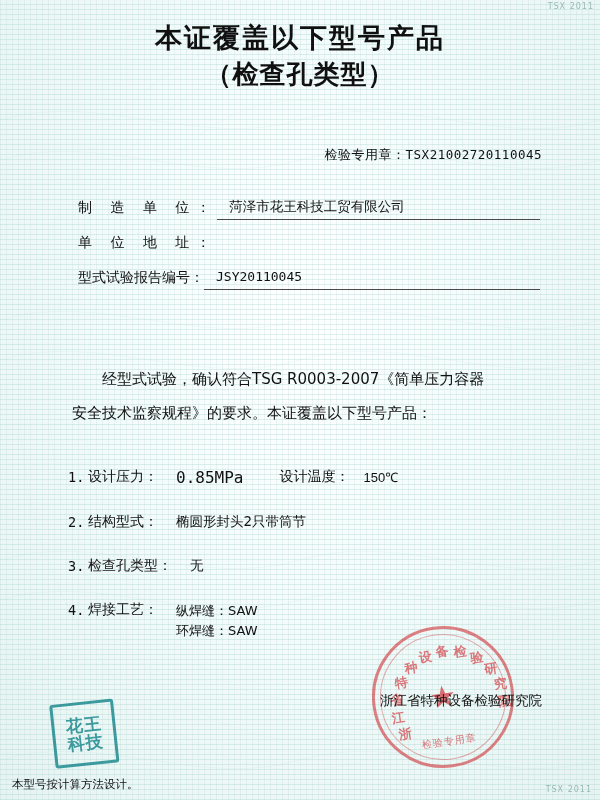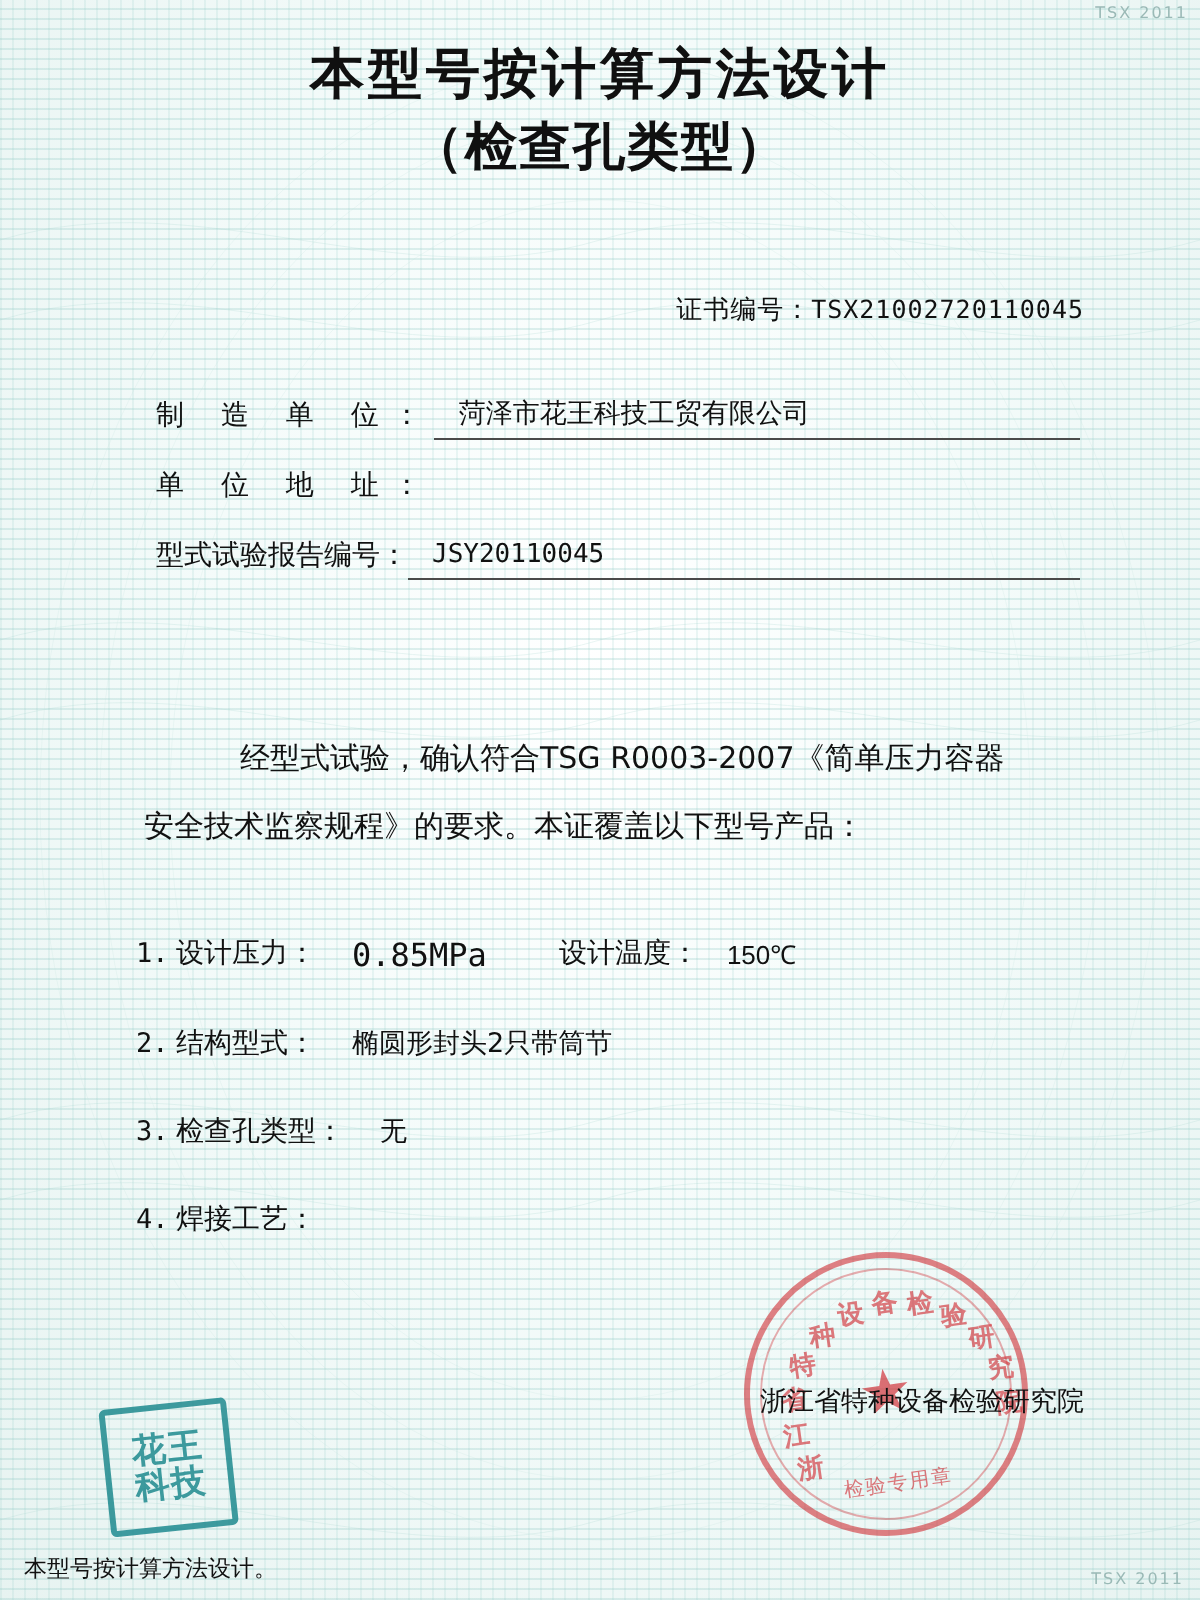--- a/index.html
+++ b/index.html
@@ -114,21 +114,21 @@
   .statement {
     position: absolute;
     top: 362px;
     left: 72px;
     right: 62px;
     font-size: 15px;
     color: #111;
     line-height: 34px;
   }
   .statement p { margin: 0; }
-  .statement .indent { text-indent: 30px; margin-left: 18px; }
+  .statement .indent { text-indent: 30px; }
 
   .items {
     position: absolute;
     top: 468px;
     left: 68px;
     right: 50px;
     font-size: 14px;
     color: #111;
   }
   .item {
@@ -312,26 +312,26 @@
     <g stroke="#bfe0db" stroke-width="0.5" fill="none" opacity="0.45">
       <ellipse cx="300" cy="400" rx="280" ry="370"></ellipse>
       <ellipse cx="300" cy="400" rx="250" ry="340"></ellipse>
       <ellipse cx="300" cy="400" rx="215" ry="300"></ellipse>
     </g>
   </svg>
 
   <div class="edge-top-right">TSX 2011</div>
 
   <div class="title-block">
-    <div class="title-line1">本型号按计算方法设计</div>
+    <div class="title-line1">本证覆盖以下型号产品</div>
     <div class="title-line2">（检查孔类型）</div>
   </div>
 
   <div class="cert-no">
-    <span>证书编号：</span><span class="cno-value">TSX21002720110045</span>
+    <span>检验专用章：</span><span class="cno-value">TSX21002720110045</span>
   </div>
 
   <div class="fields">
 
     <div class="field-row">
       <div class="field-label sp3">制 造 单 位：</div>
       <div class="field-value-wrap">
         <span class="field-value">菏泽市花王科技工贸有限公司</span>
       </div>
     </div>
@@ -372,20 +372,24 @@
 
     <div class="item">
       <div class="item-no">3.</div>
       <div class="item-label">检查孔类型：</div>
       <div class="item-value cjk">无</div>
     </div>
 
     <div class="item">
       <div class="item-no">4.</div>
       <div class="item-label">焊接工艺：</div>
+      <div class="item-value-multi">
+        <div>纵焊缝：SAW</div>
+        <div>环焊缝：SAW</div>
+      </div>
     </div>
 
   </div>
 
   <div class="seal">
     <div class="seal-inner"></div>
     <div class="seal-star">★</div>
     <div class="seal-text">
       <span style="transform: rotate(-115deg) translate(0,-54px) rotate(115deg);">浙</span>
       <span style="transform: rotate(-96deg) translate(0,-54px) rotate(96deg);">江</span>

